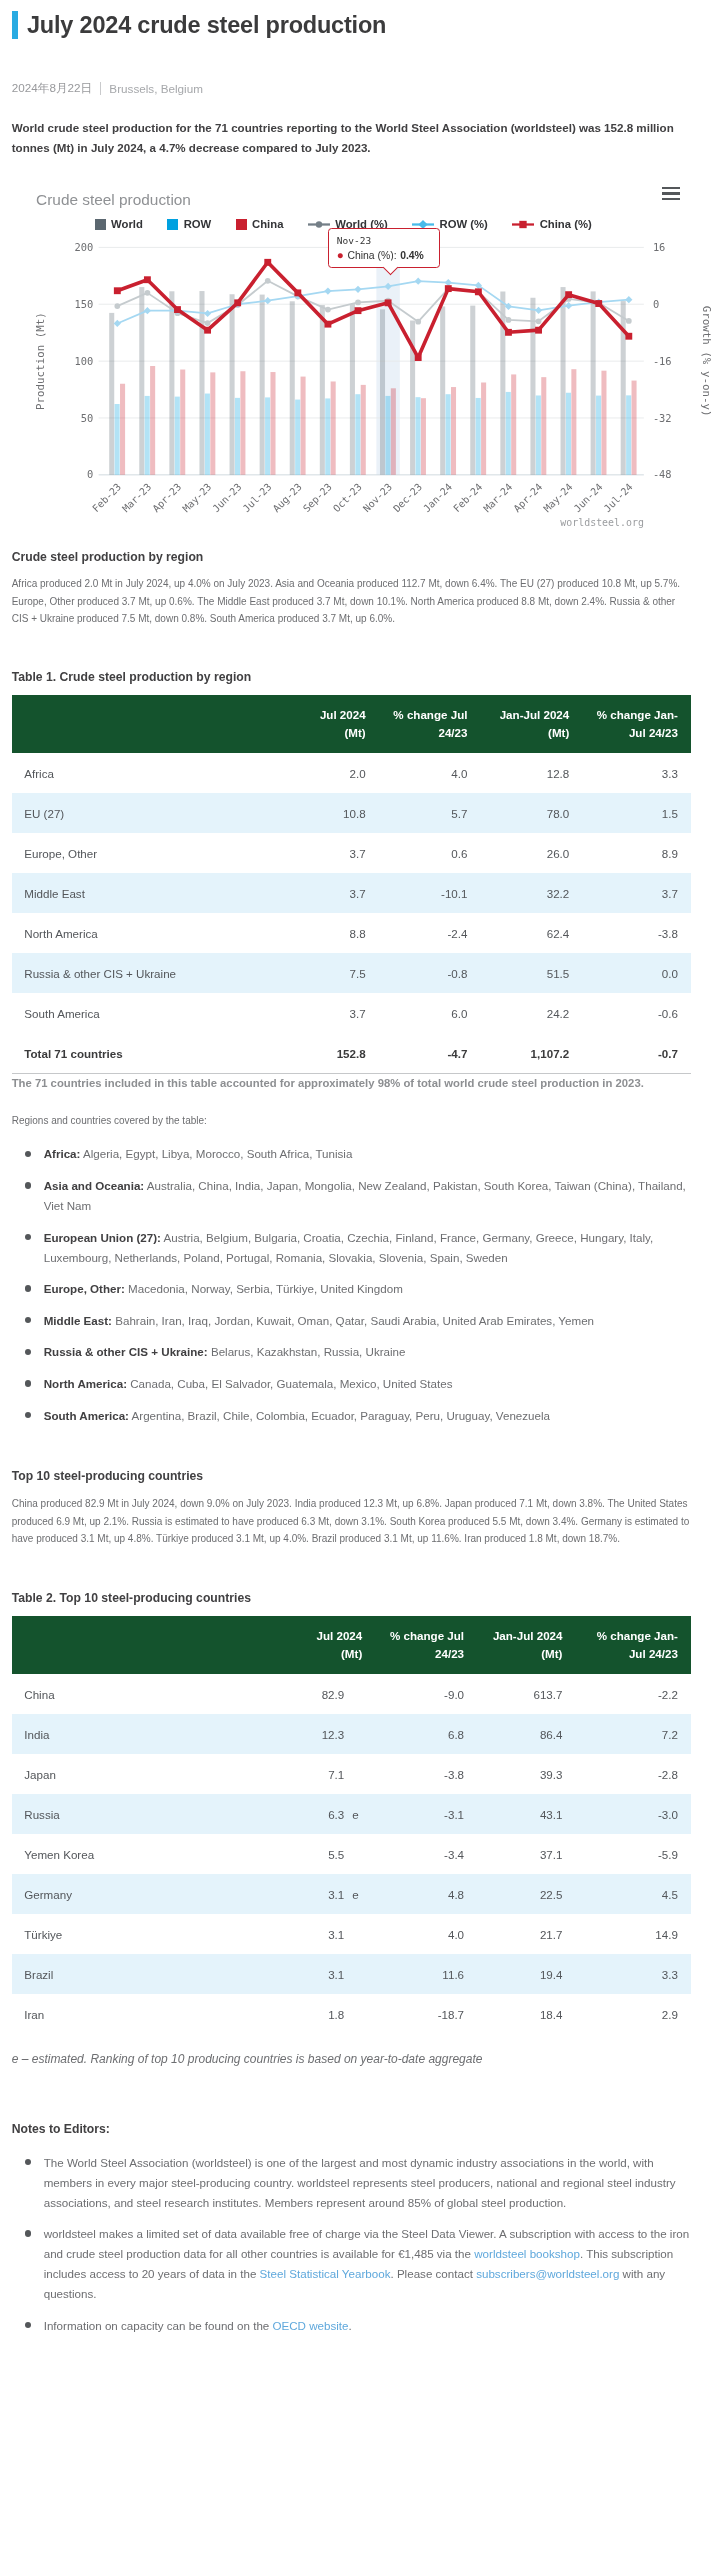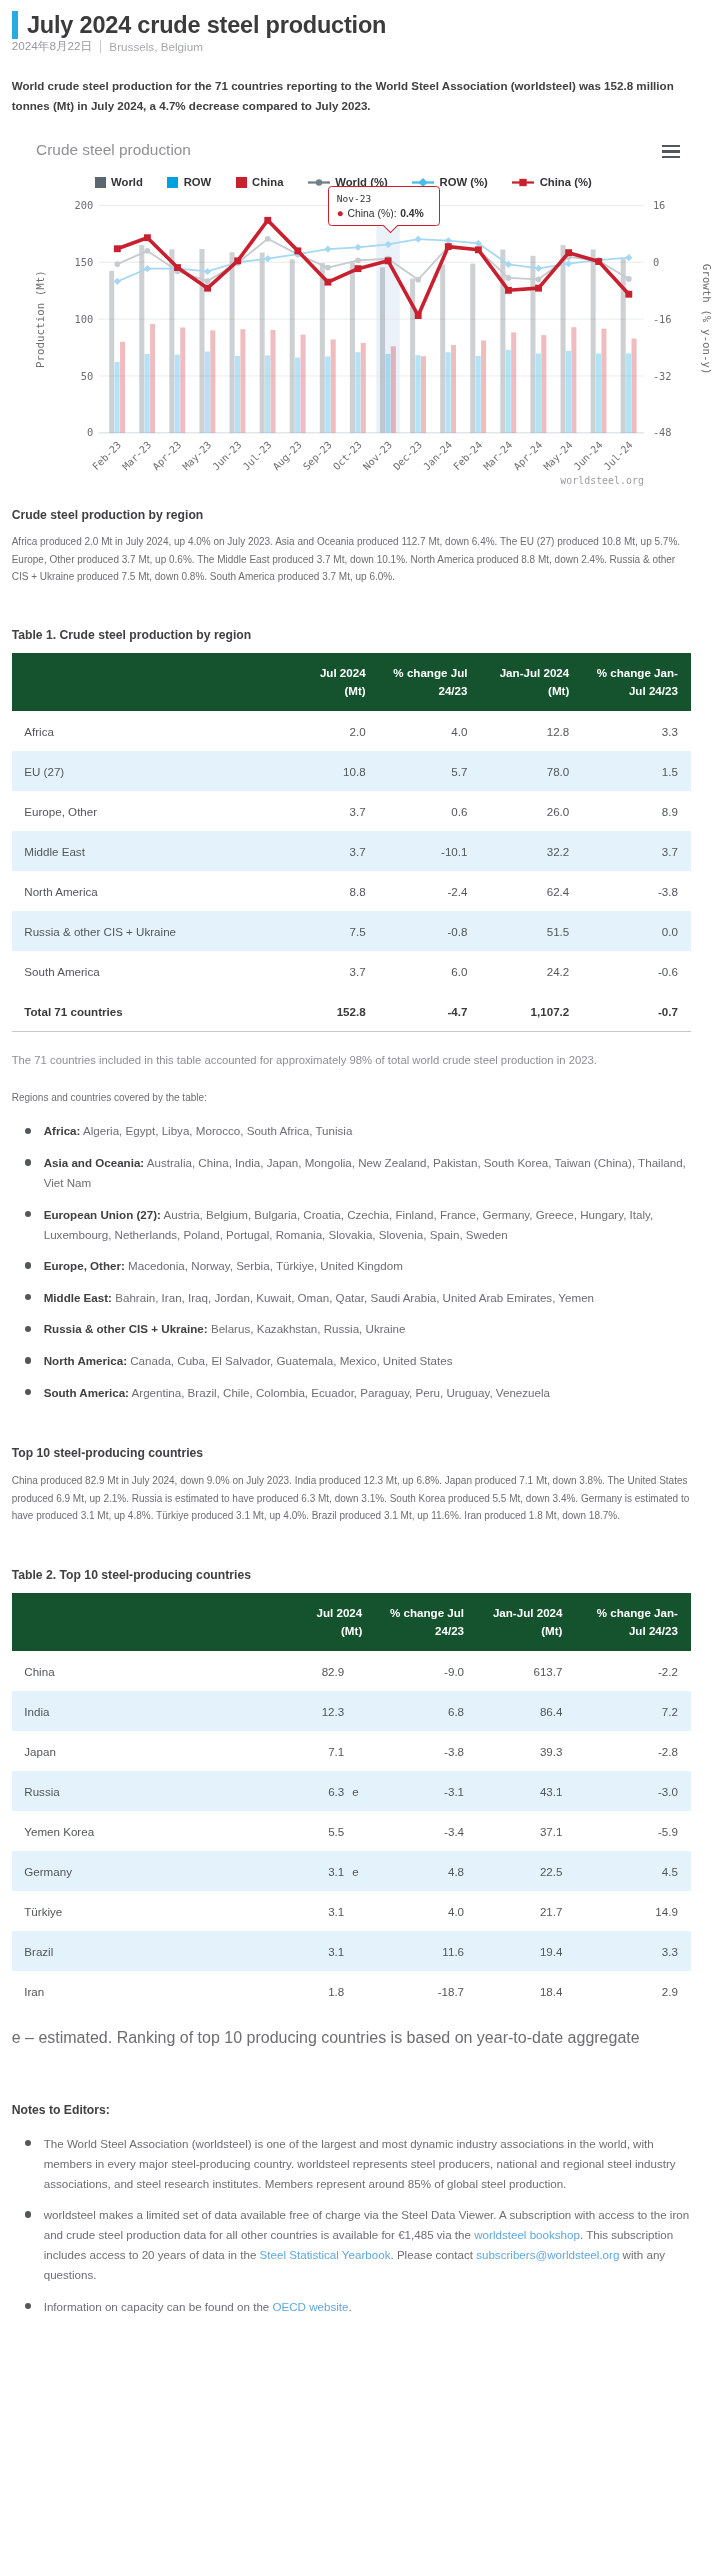--- a/index.html
+++ b/index.html
@@ -9,29 +9,29 @@
     font-family: "Liberation Sans", sans-serif;
     color: #6d6e71;
   }
   .wrap { padding: 9px 23.5px 0 11.7px; }
 
   
   .h1row { display:flex; align-items:flex-start; margin-top:1.8px; }
   .h1bar { width:6.3px; height:28px; background:#29abe2; margin-right:9px; flex:none; }
   h1 { font-size:23.5px; font-weight:bold; color:#3b3b3c; letter-spacing:-0.2px; line-height:1.2; }
 
-  .dateline { font-size:11.7px; color:#a6a8ab; display:flex; align-items:center; }
+  .dateline { margin-top:42px; font-size:11.7px; color:#a6a8ab; display:flex; align-items:center; }
   .dateline .date { color:#98999c; }
   .vsep { display:inline-block; width:0.9px; height:13.5px; background:#c9cacc; margin:0 8.1px; }
 
   .intro { margin-top:22px; font-size:11.6px; font-weight:bold; color:#414042; line-height:1.72; }
 
   
   .chart { position:relative; margin-top:23.5px; height:361px; }
-  .chart-title { position:absolute; top:2px; left:24.4px; font-size:15.4px; color:#8f9194; font-weight:normal; }
+  .chart-title { position:absolute; top:10px; left:24.4px; font-size:15.4px; color:#8f9194; font-weight:normal; }
   .chart-menu { position:absolute; top:5.4px; right:11px; width:18px; cursor:pointer; }
   .chart-menu span { display:block; height:2.7px; background:#54575a; margin-bottom:2.7px; }
   .chart-legend { position:absolute; top:37px; left:83px; display:flex; align-items:center; gap:24.4px; }
   .lg-item { display:flex; align-items:center; gap:5.4px; font-size:11.3px; font-weight:bold; color:#333437; cursor:pointer;text-align:center; }
   .lg-sq { display:inline-block; width:11px; height:11px; flex:none; }
   .chart svg text { font-family:"DejaVu Sans Mono", monospace; }
 
   .tooltip { position:absolute; left:316px; top:47px; width:112px; background:#fff;
     border:1.4px solid #c9202f; border-radius:3.6px; padding:5.4px 8.1px 6.3px 8.1px; z-index:5; }
   .tooltip:after { content:''; position:absolute; bottom:-5.9px; left:56px; width:10px; height:10px;
@@ -51,22 +51,22 @@
   table.data-table th { background:#14532d; color:#fff; font-weight:bold; text-align:right;
     padding:11px 12.6px; line-height:1.55; vertical-align:middle; }
   table.data-table th:first-child { text-align:left; }
   table.data-table td { padding:13.5px 12.6px; text-align:right; }
   table.data-table td:first-child { text-align:left; }
   table.data-table tbody tr:nth-child(even) { background:#e4f3fb; }
   table.data-table tr.total-row { font-weight:bold; color:#3b3b3c; border-bottom:0.9px solid #c6c8ca; background:#fff !important; }
   .eflag { display:inline-block; width:18px; text-align:left; padding-left:8.1px; }
   .t1 col.c0{width:40%} .t1 col.c1{width:14%} .t1 col.c2{width:15%} .t1 col.c3{width:15%} .t1 col.c4{width:16%}
   .t2 col.c0{width:40%} .t2 col.c1{width:13.5%} .t2 col.c2{width:15%} .t2 col.c3{width:14.5%} .t2 col.c4{width:17%}
-  .tbl-note { margin-top:19px; font-size:11.3px; color:#8d8f92; line-height:1.6; }
-  .tbl-foot { margin-top:18px; font-size:16px; color:#6d6e71; }
+  .tbl-note { font-size:11.3px; color:#8d8f92; line-height:1.6;font-weight:bold; }
+  .tbl-foot { margin-top:18px; font-size:12px; color:#6d6e71; font-style:italic; }
 
   
   .bullet-item { position:relative; padding-left:32px; margin-bottom:11.7px; font-size:11.6px; line-height:1.72; color:#6d6e71; }
   .bullet-item:before { content:''; position:absolute; left:13.5px; top:6.3px; width:6.3px; height:6.3px; border-radius:50%; background:#54575a; }
   .bullet-item strong { color:#414042; }
   a.link { color:#5fa8dc; text-decoration:none; cursor:pointer; }
 </style>
 </head>
 <body>
 

